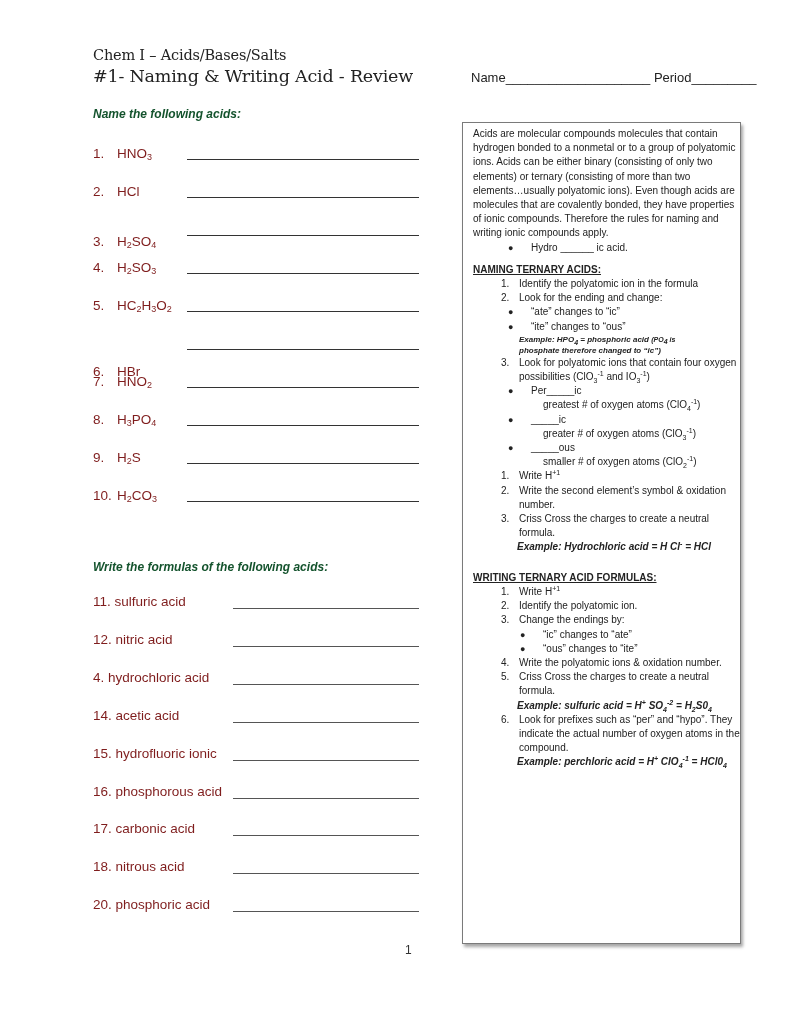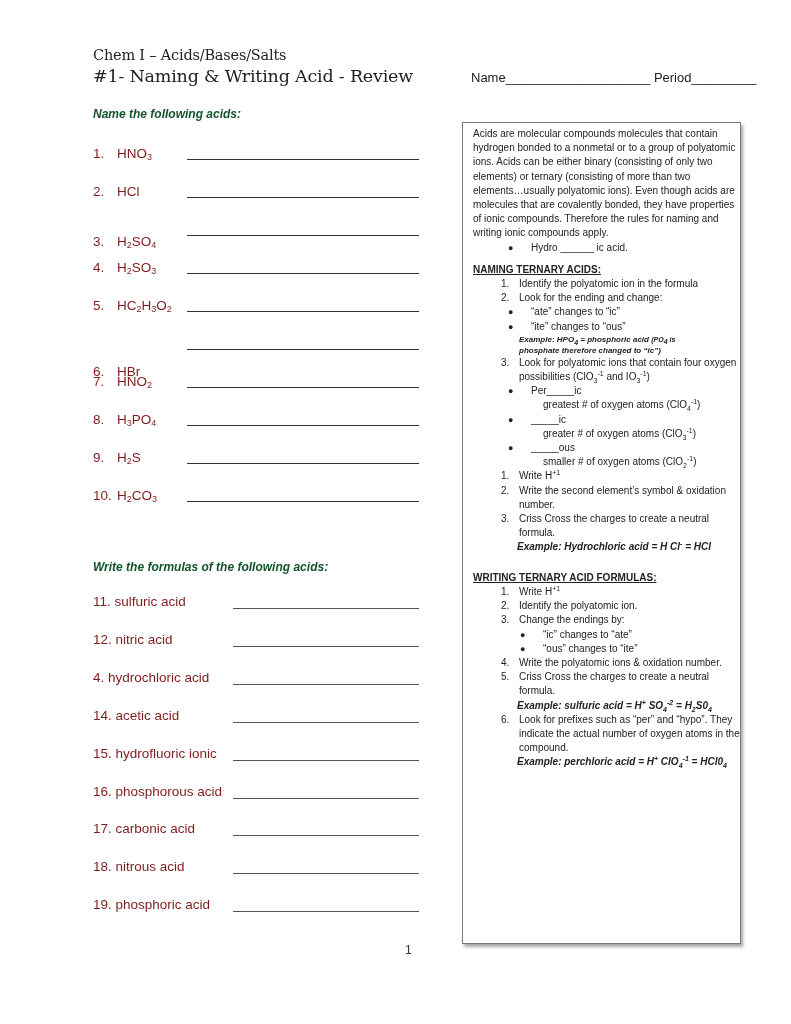--- a/index.html
+++ b/index.html
@@ -80,21 +80,21 @@
     <div class="abs q" style="left: 93px; top: 707.7px;"><span>14.</span> <span>acetic acid</span></div>
     <div class="line thin" style="left: 233px; width: 186px; top: 721.7px;"></div>
     <div class="abs q" style="left: 93px; top: 745.6px;"><span>15.</span> <span>hydrofluoric ionic</span></div>
     <div class="line thin" style="left: 233px; width: 186px; top: 759.6px;"></div>
     <div class="abs q" style="left: 93px; top: 783.5px;"><span>16.</span> <span>phosphorous acid</span></div>
     <div class="line thin" style="left: 233px; width: 186px; top: 797.5px;"></div>
     <div class="abs q" style="left: 93px; top: 821.4px;"><span>17.</span> <span>carbonic acid</span></div>
     <div class="line thin" style="left: 233px; width: 186px; top: 835.4px;"></div>
     <div class="abs q" style="left: 93px; top: 859.3px;"><span>18.</span> <span>nitrous acid</span></div>
     <div class="line thin" style="left: 233px; width: 186px; top: 873.3px;"></div>
-    <div class="abs q" style="left: 93px; top: 897.2px;"><span>19.</span> <span>phosphoric acid</span></div>
+    <div class="abs q" style="left: 93px; top: 897.2px;"><span>20.</span> <span>phosphoric acid</span></div>
     <div class="line thin" style="left: 233px; width: 186px; top: 911.2px;"></div>
   </div>
 
 <div class="box">
   <p>Acids are molecular compounds molecules that contain hydrogen bonded to a nonmetal or to a group of polyatomic ions.  Acids can be either binary (consisting of only two elements) or ternary (consisting of more than two elements…usually polyatomic ions).  Even though acids are molecules that are covalently bonded, they have properties of ionic compounds. Therefore the rules for naming and writing ionic compounds apply.</p>
 
   <div class="bul"><span class="dot">●</span><span>Hydro ______ ic acid.</span></div>
 
   <p class="h">NAMING TERNARY ACIDS:</p>
   <div class="row"><span class="n">1.</span><span>Identify the polyatomic ion in the formula</span></div>

